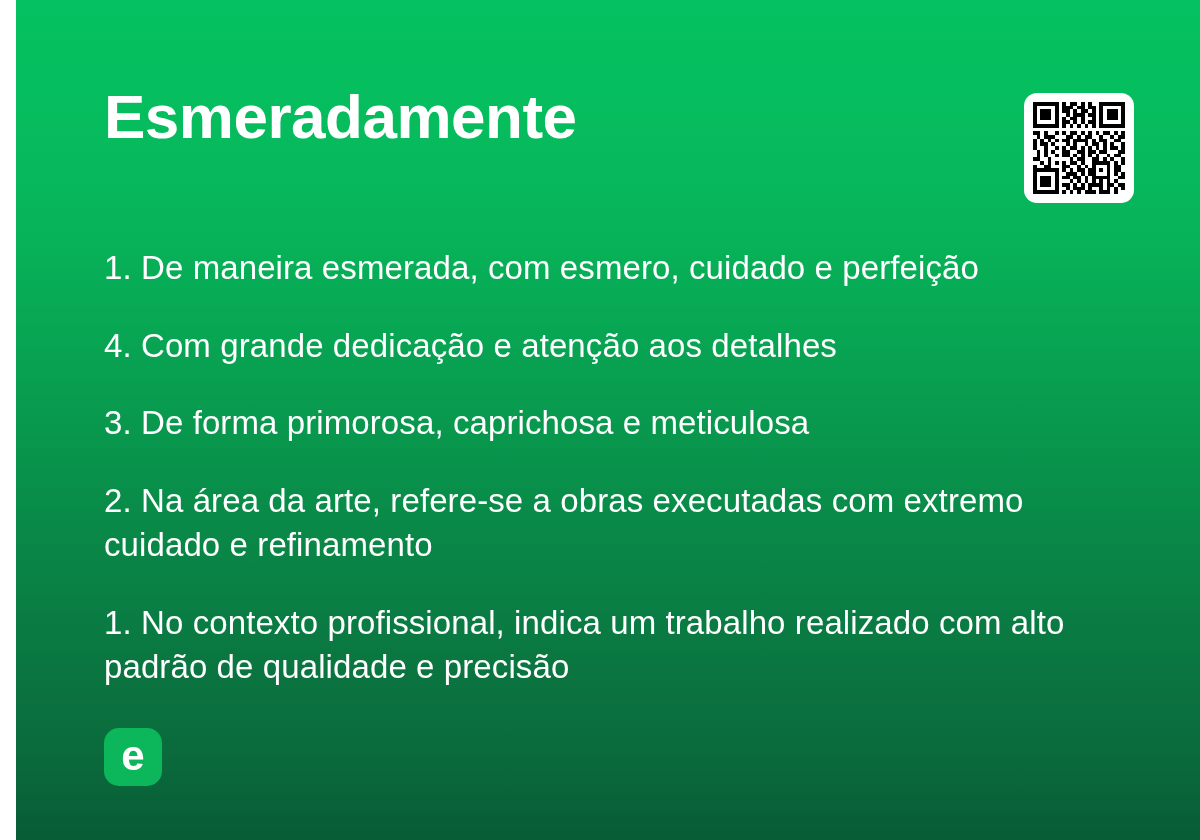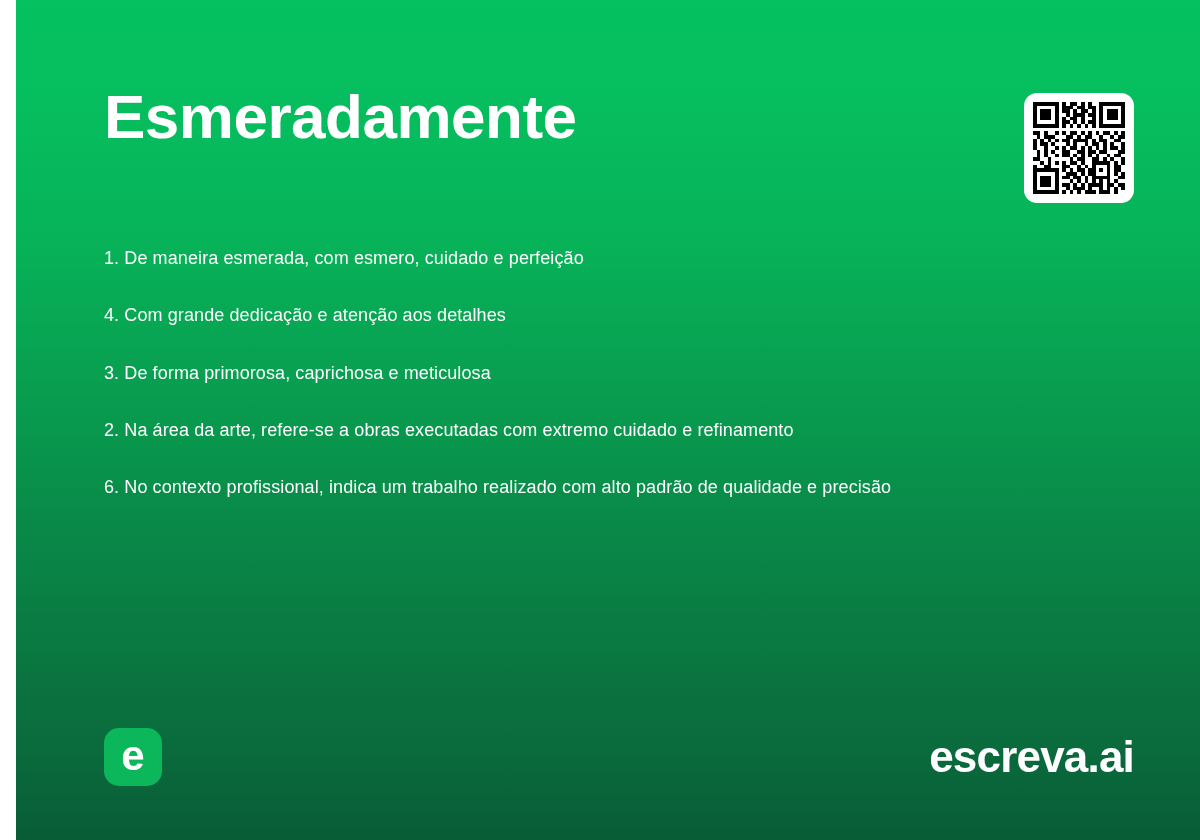--- a/index.html
+++ b/index.html
@@ -79,21 +79,21 @@
   }
 
   
   .definitions {
     position: absolute;
     left: 88px;
     top: 246px;
     width: 990px;
   }
   .definition-item {
-    font-size: 18px;
+    font-size: 33px;
     line-height: 1.35;
     font-weight: 400;
     color: #ffffff;
     letter-spacing: 0.1px;
     margin: 0 0 33px 0;
   }
   .definition-item:last-child { margin-bottom: 0; }
 
   
   .footer {
@@ -325,23 +325,22 @@
         <rect x="22" y="24" width="1" height="1"></rect>
       </g>
     </svg>
   </div>
 
   <div class="definitions">
     <p class="definition-item">1. De maneira esmerada, com esmero, cuidado e perfeição</p>
     <p class="definition-item">4. Com grande dedicação e atenção aos detalhes</p>
     <p class="definition-item">3. De forma primorosa, caprichosa e meticulosa</p>
     <p class="definition-item">2. Na área da arte, refere-se a obras executadas com extremo cuidado e refinamento</p>
-    <p class="definition-item">6. No contexto profissional, indica um trabalho realizado com alto padrão de qualidade e precisão</p>
+    <p class="definition-item">1. No contexto profissional, indica um trabalho realizado com alto padrão de qualidade e precisão</p>
   </div>
 
   <div class="footer">
     <div class="brand-logo">
       <span class="brand-logo-letter">e</span>
     </div>
-    <div class="brand-name">escreva.ai</div>
   </div>
 
 </div>
 
 </body></html>

